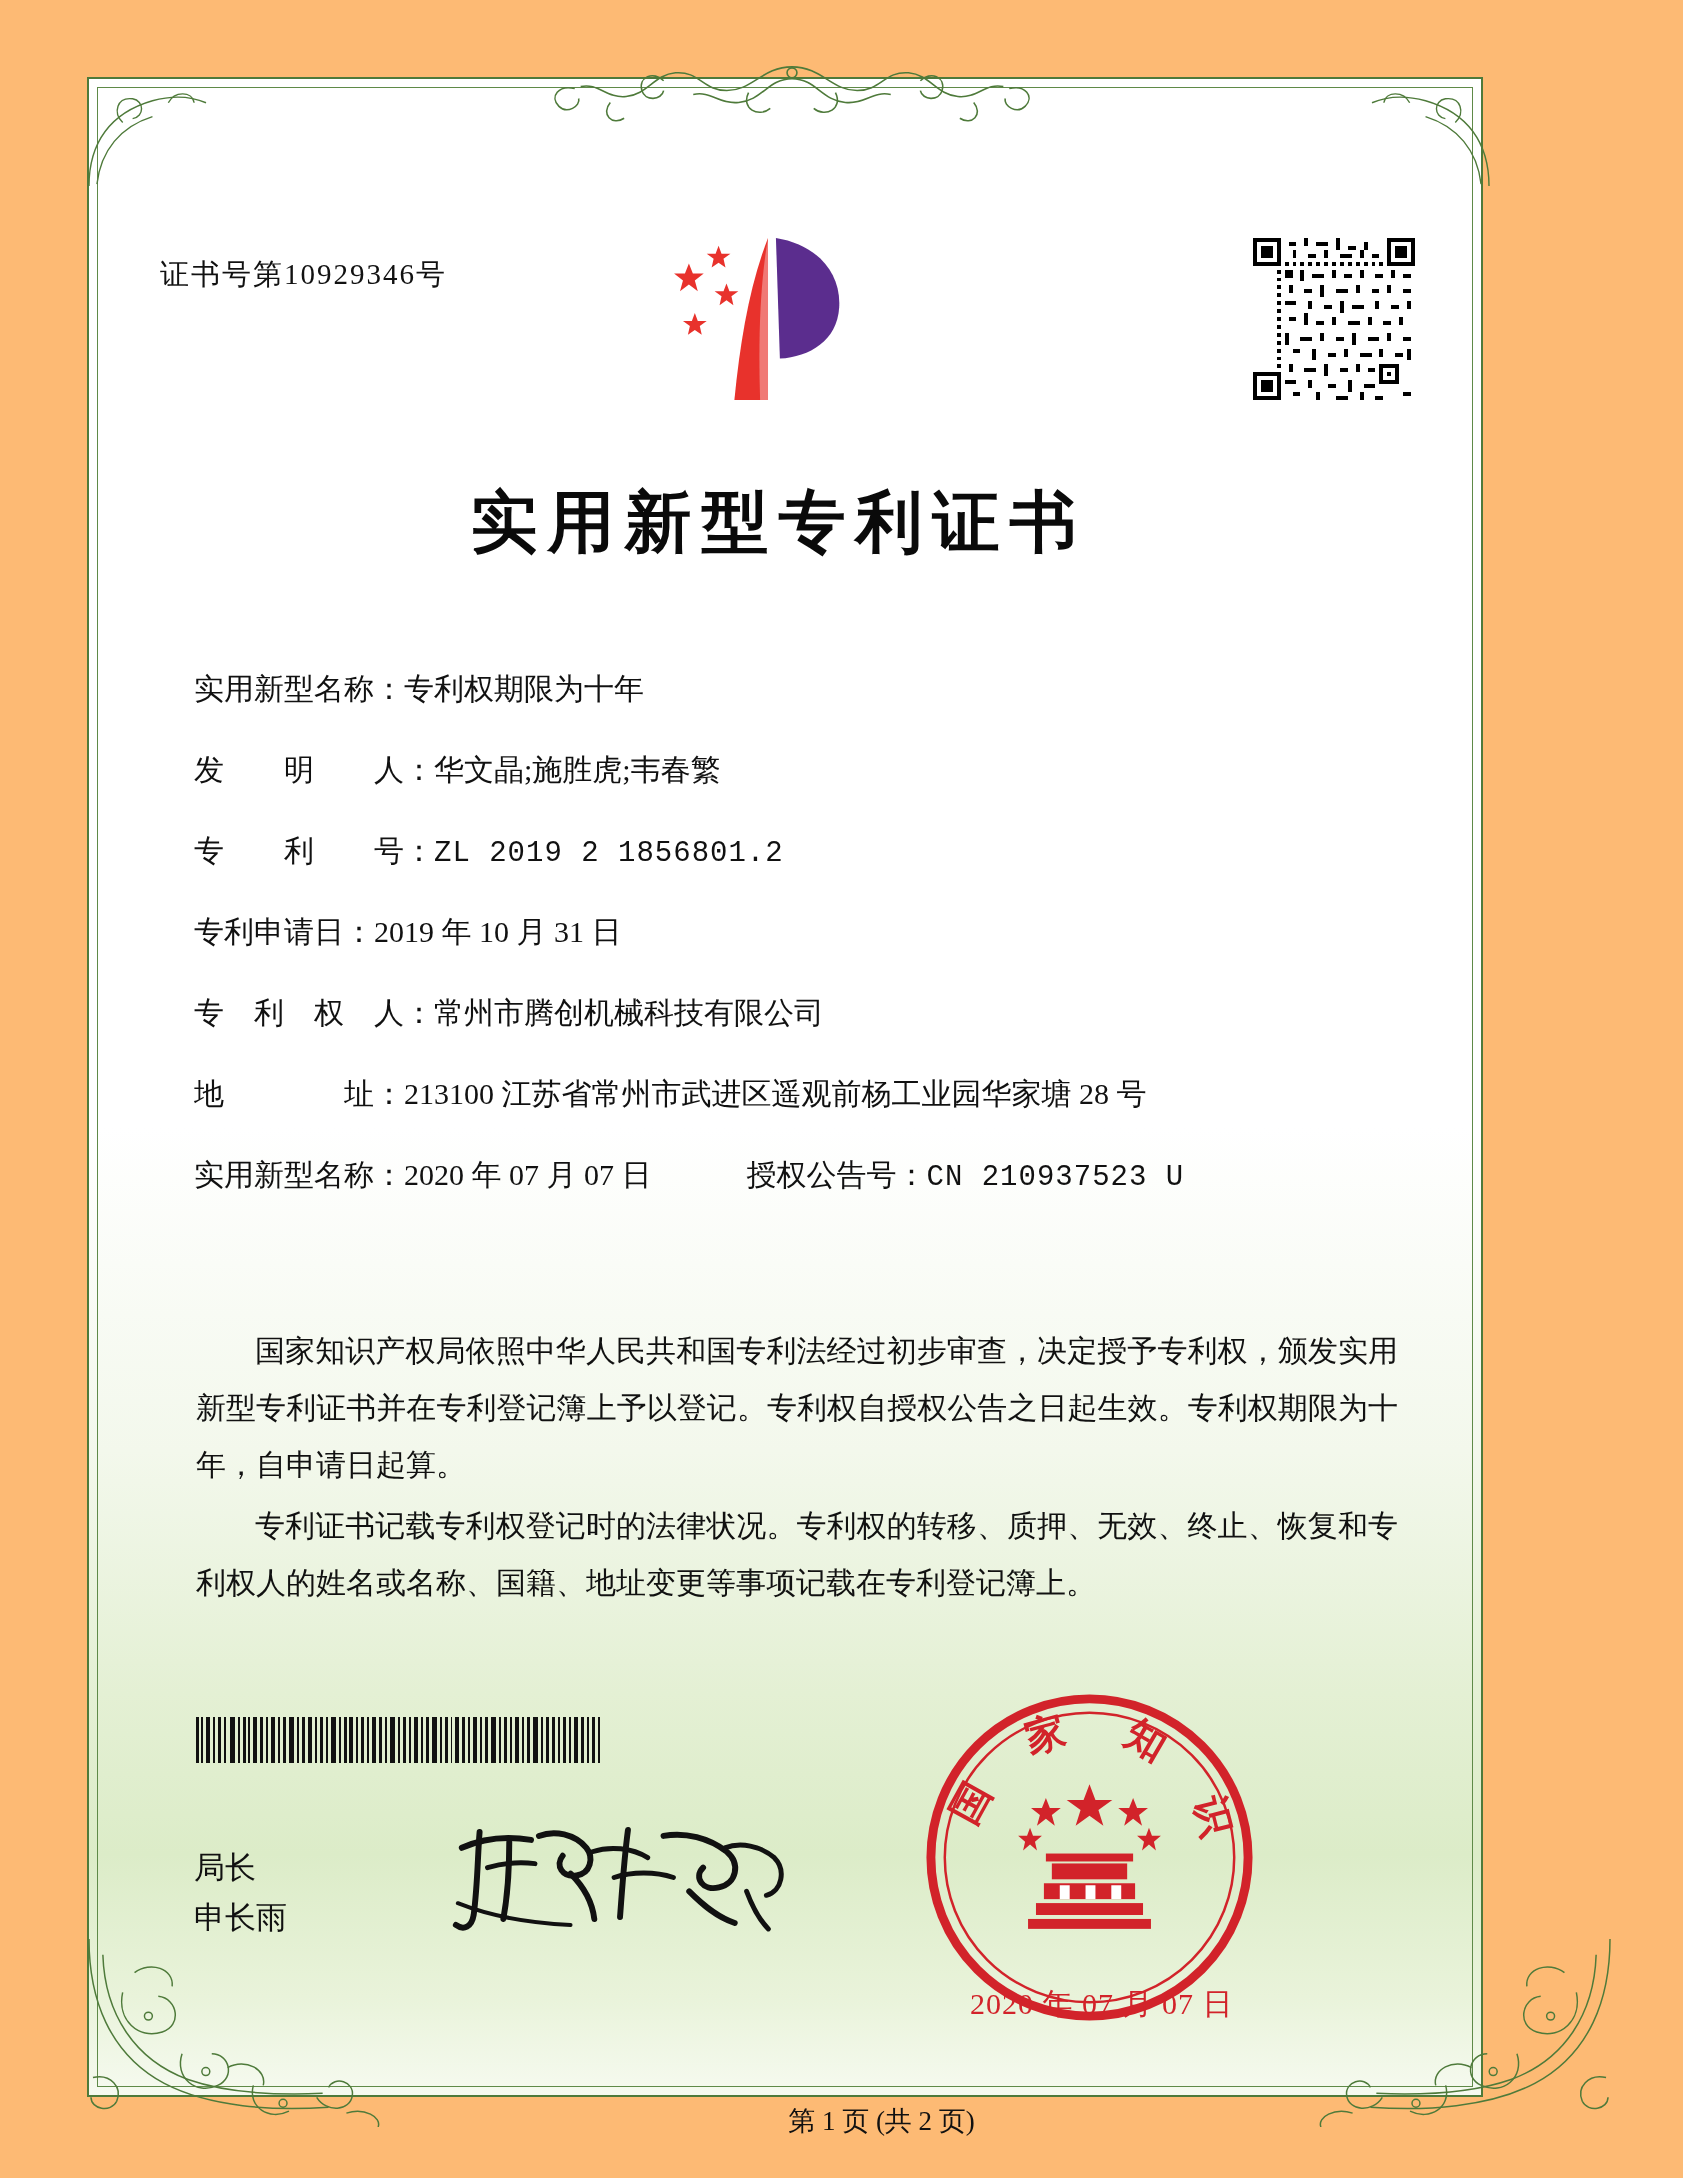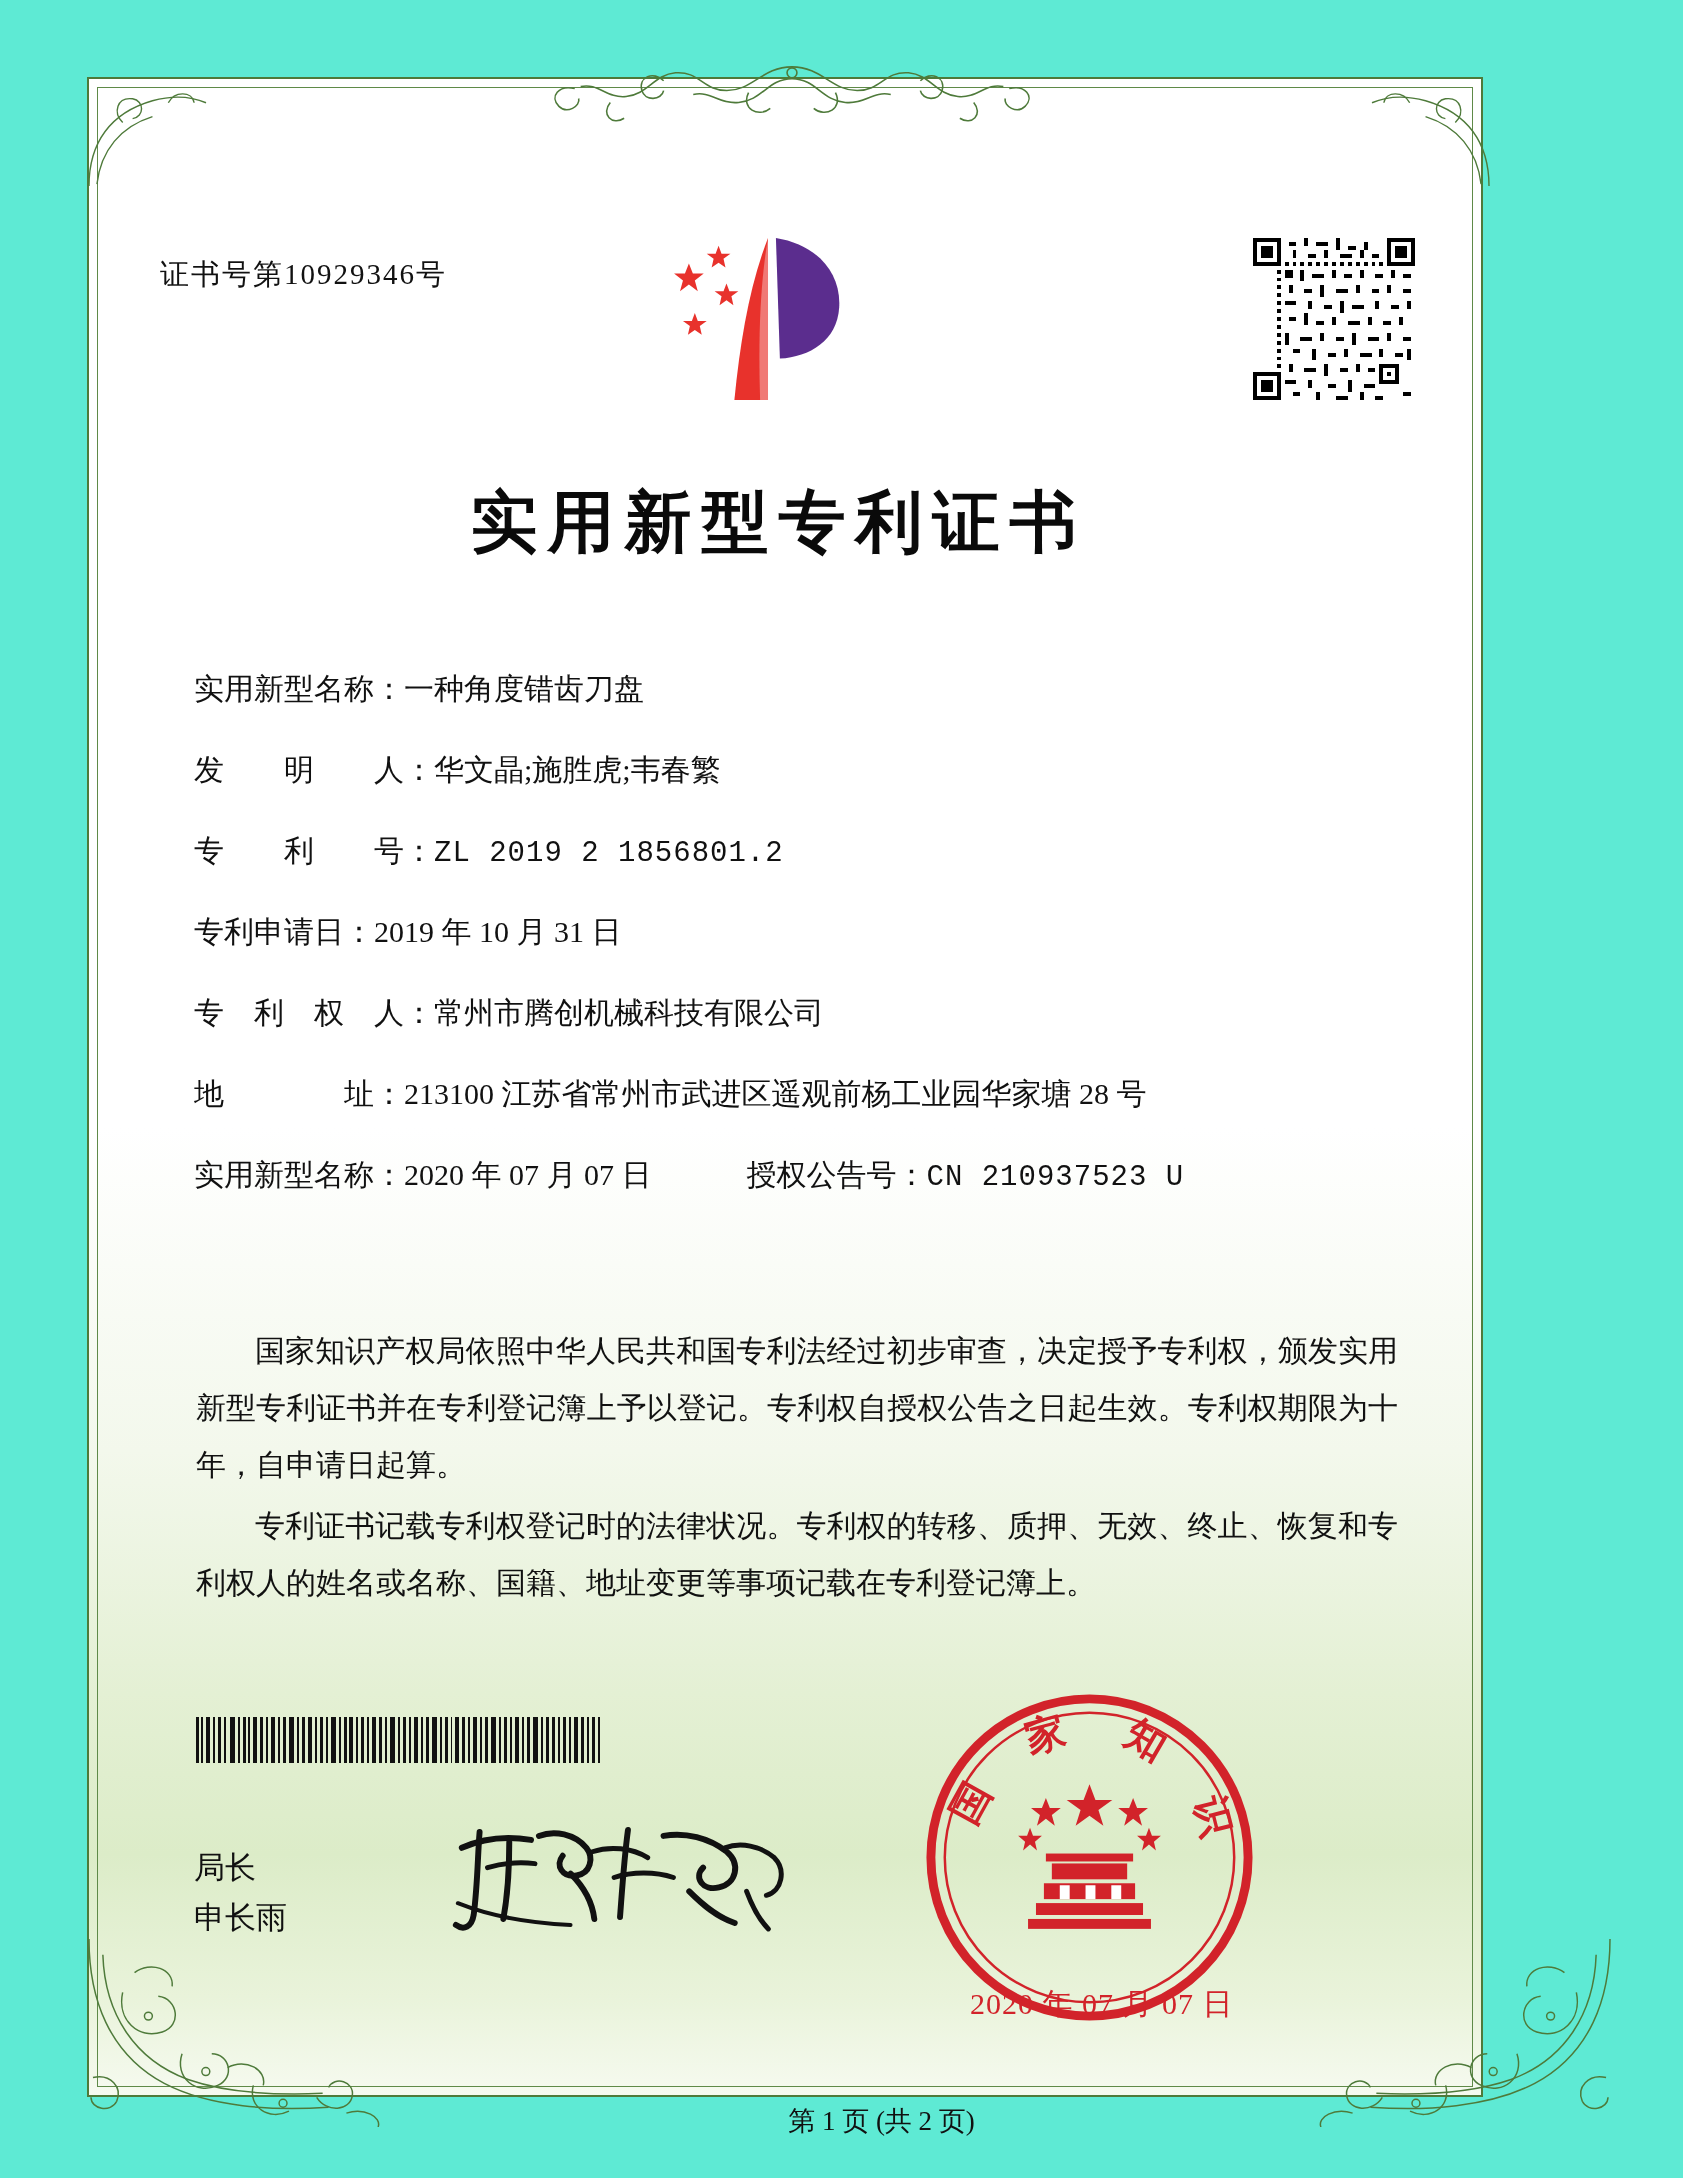--- a/index.html
+++ b/index.html
@@ -14,21 +14,21 @@
     position: relative;
     overflow: hidden;
   }
 
   
   .page {
     position: absolute;
     left: 0; top: 0;
     width: 1683px;
     height: 2178px;
-    background: #5eead4;
+    background: #fdba74;
   }
 
   .cert {
     position: absolute;
     left: 87px;
     top: 77px;
     width: 1396px;
     height: 2020px;
     background:
       linear-gradient(to bottom,
@@ -451,21 +451,21 @@
           <rect x="38" y="39" width="2" height="1"></rect>
       </g>
     </svg>
   </div>
 
   <div class="title">实用新型专利证书</div>
 
   <div class="fields">
 
     <div class="frow">
-      <span class="flabel sp1">实用新型名称：</span><span class="fvalue">一种角度错齿刀盘</span>
+      <span class="flabel sp1">实用新型名称：</span><span class="fvalue">专利权期限为十年</span>
     </div>
 
     <div class="frow">
       <span class="flabel">发　　明　　人：</span><span class="fvalue">华文晶;施胜虎;韦春繁</span>
     </div>
 
     <div class="frow">
       <span class="flabel">专　　利　　号：</span><span class="fvalue mono">ZL 2019 2 1856801.2</span>
     </div>
 

